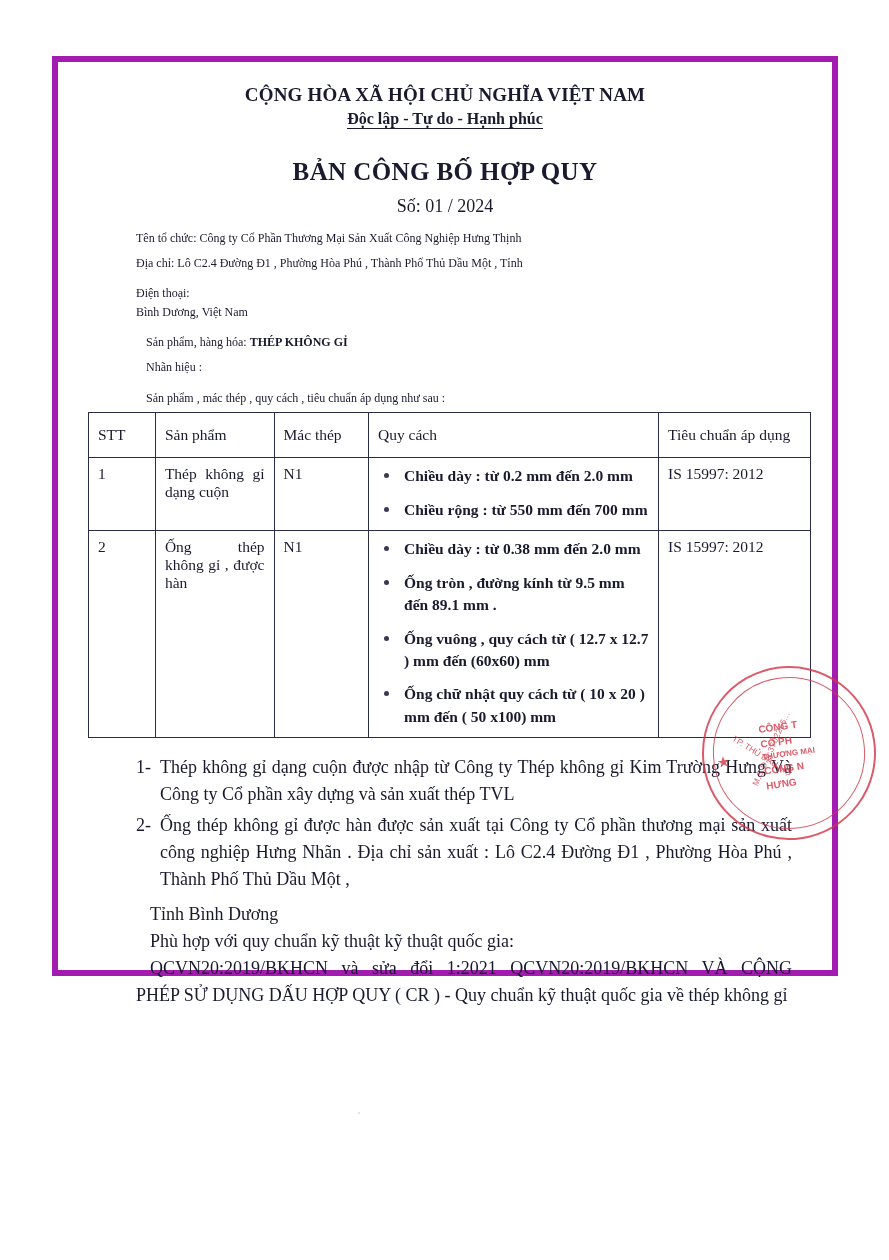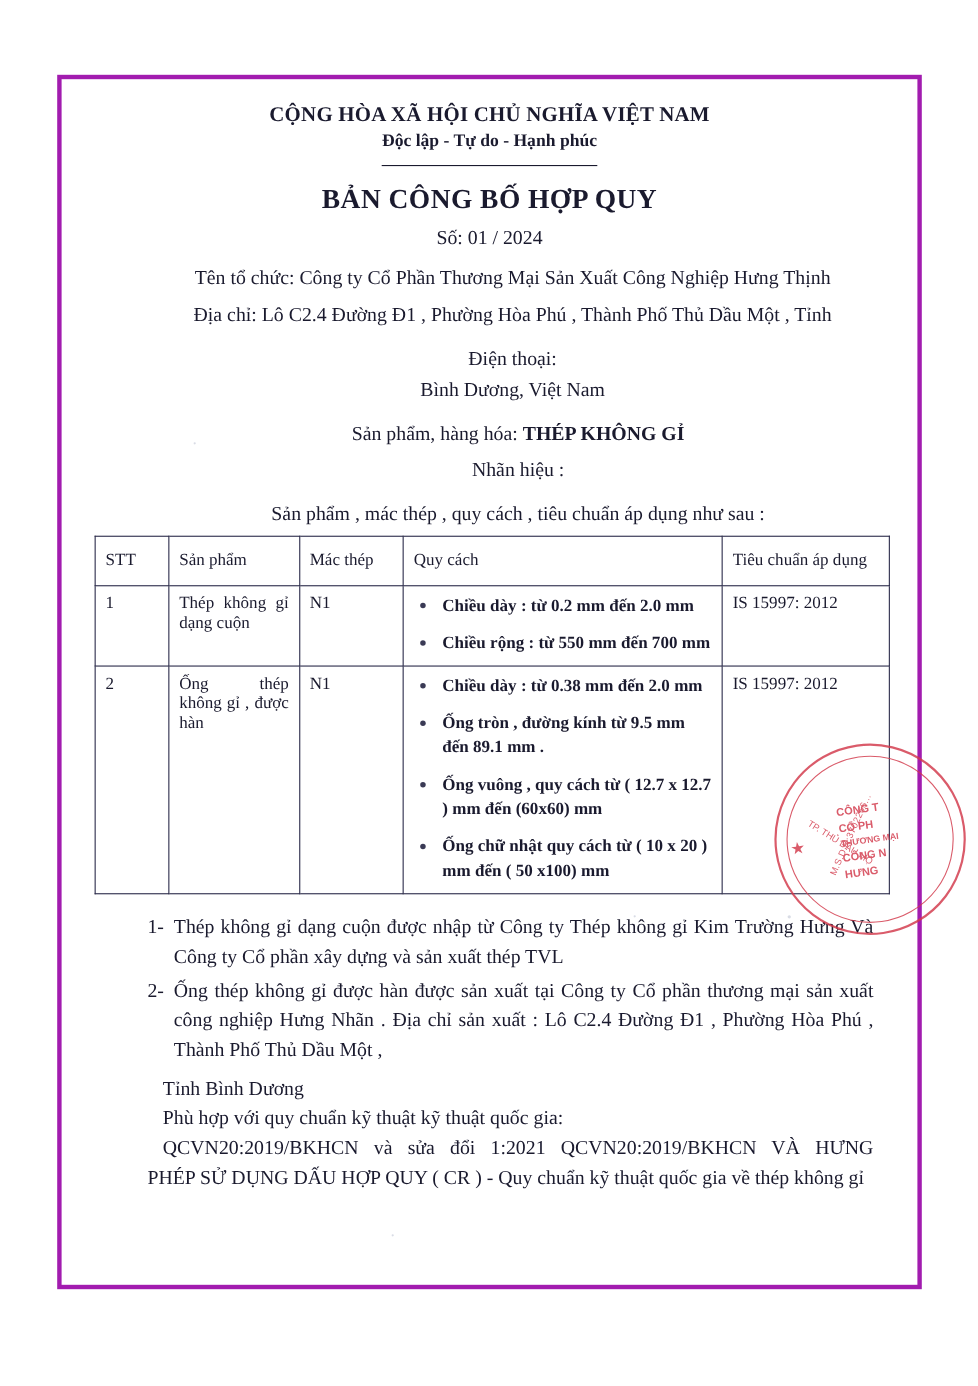--- a/index.html
+++ b/index.html
@@ -12,24 +12,24 @@
     height: 1260px;
     position: relative;
     font-family: "Liberation Serif", serif;
     color: #1a1a2e;
     overflow: hidden;
   }
 
   .page-frame {
     position: absolute;
     left: 52px;
-    top: 68px;
+    top: 56px;
     width: 786px;
-    height: 1104px;
-    border: 4px solid #a21caf;
+    height: 920px;
+    border: 6px solid #a21caf;
     box-sizing: border-box;
   }
 
   .page-inner {
     position: absolute;
     left: 0;
     top: 0;
     right: 0;
     bottom: 0;
     padding: 18px 26px 10px 26px;
@@ -44,43 +44,42 @@
     margin-top: 4px;
   }
   .natl-sub {
     text-align: center;
     font-weight: bold;
     font-size: 16px;
     margin-top: 4px;
   }
   .natl-sub span {
     border-bottom: 1.3px solid #1a1a2e;
-    padding-bottom: 13px;
+    padding-bottom: 1px;
   }
 
   .doc-title {
     text-align: center;
     font-weight: bold;
     font-size: 25px;
     margin-top: 30px;
     letter-spacing: 0.4px;
   }
   .doc-number {
     text-align: center;
     font-size: 18px;
     margin-top: 10px;
   }
 
   .para {
-    font-size: 18px;
+    font-size: 12px;
     line-height: 1.55;
     margin-top: 12px;
     padding-left: 52px;
     padding-right: 10px;
-    text-align: center;
   }
   .para.tight {
     margin-top: 6px;
   }
   .para.indent {
     padding-left: 62px;
   }
   .para b {
     font-weight: bold;
   }
@@ -320,21 +319,21 @@
       </div>
       <div class="item">
         <div class="num">2-</div>
         <div class="txt just">Ống thép không gỉ được hàn được sản xuất tại Công ty Cổ phần thương mại sản xuất công nghiệp Hưng Nhãn . Địa chỉ sản xuất : Lô C2.4 Đường Đ1 , Phường Hòa Phú , Thành Phố Thủ Dầu Một ,</div>
       </div>
     </div>
 
     <div class="closing">
       <div class="line-indent">Tỉnh Bình Dương</div>
       <div class="line-indent">Phù hợp với quy chuẩn kỹ thuật kỹ thuật quốc gia:</div>
-      <div class="justify-line">QCVN20:2019/BKHCN và sửa đổi 1:2021  QCVN20:2019/BKHCN VÀ HƯNG</div>
+      <div class="justify-line">QCVN20:2019/BKHCN và sửa đổi 1:2021  QCVN20:2019/BKHCN VÀ CỘNG</div>
       <div>PHÉP SỬ DỤNG DẤU HỢP QUY ( CR ) -  Quy chuẩn kỹ thuật quốc gia về thép không gỉ</div>
     </div>
 
   </div>
 
   <div class="stamp">
     <div class="arc">M.S.D.N:3702266...</div>
     <div class="star">★</div>
     <div class="arc-bottom">TP. THỦ DẦU MỘ</div>
     <div class="core">

